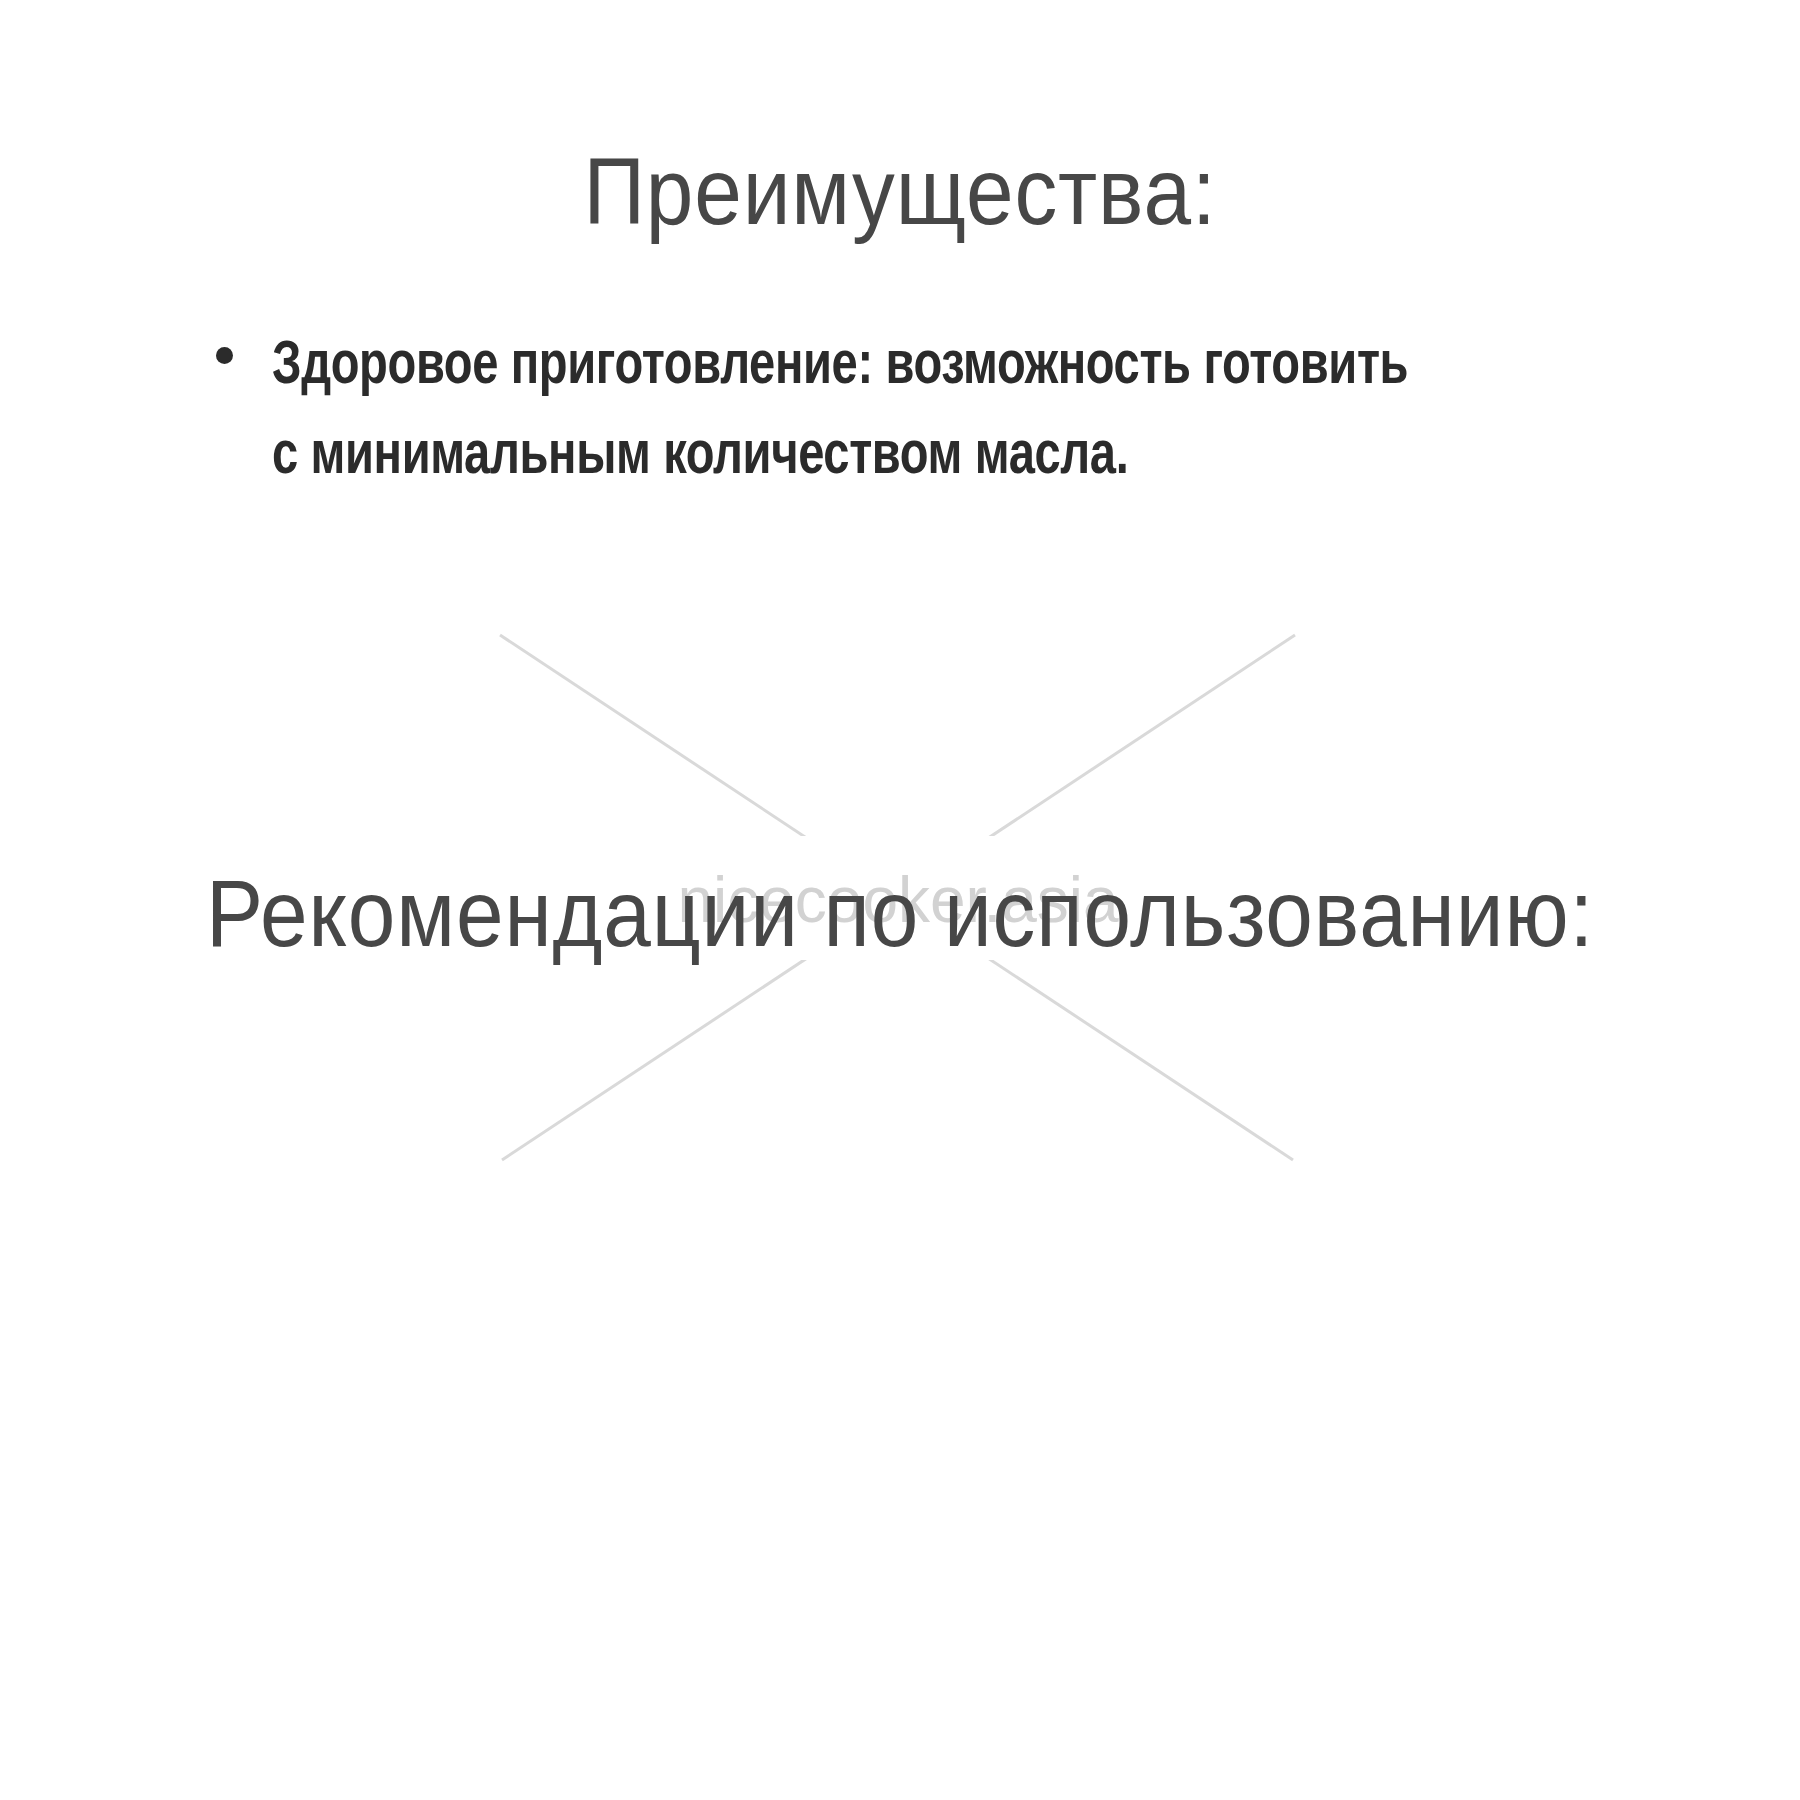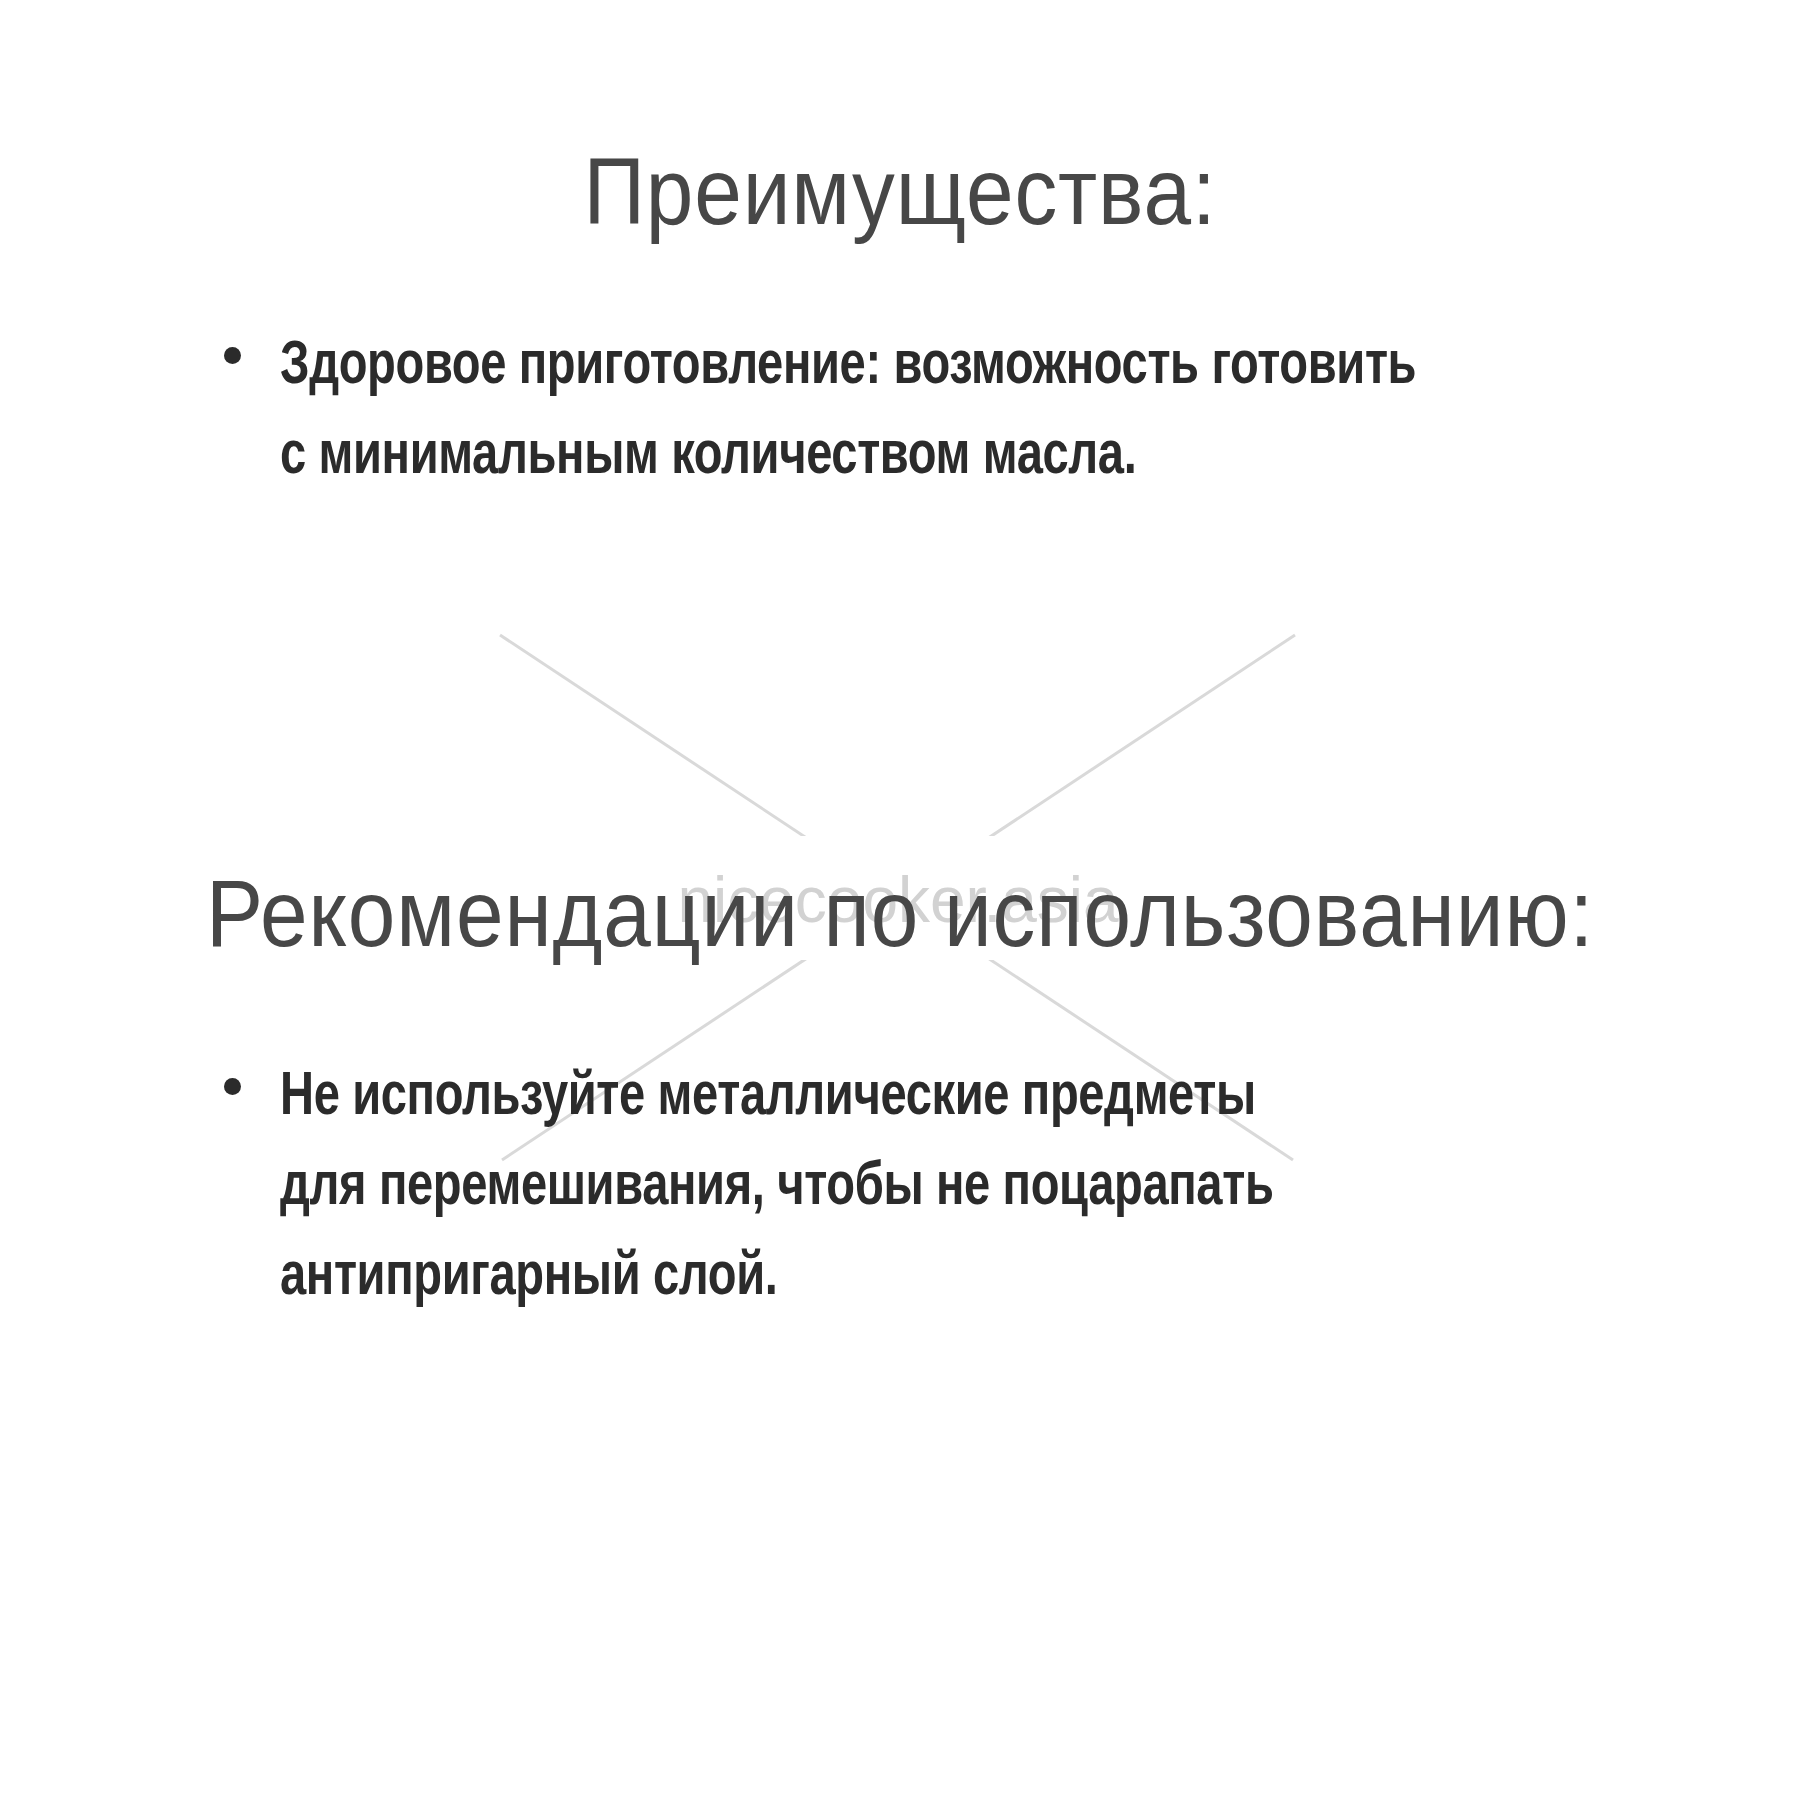--- a/index.html
+++ b/index.html
@@ -39,21 +39,21 @@
     font-weight: 400;
     color: #474747;
     letter-spacing: 1px;
     transform: scaleX(0.9);
     white-space: nowrap;
   }
   #title-advantages { top: 144px; }
   #title-recommendations { top: 866px; }
   .bullet-list {
     position: absolute;
-    left: 280px;
+    left: 272px;
     margin: 0;
     padding: 0;
     list-style: none;
   }
   #list-advantages { top: 317px; }
   #list-recommendations { top: 1048px; }
   .bullet-item {
     position: relative;
   }
   .bullet-dot {
@@ -94,21 +94,15 @@
     <li class="bullet-item">
       <span class="bullet-dot"></span>
       <div class="bullet-line">Здоровое приготовление: возможность готовить</div>
       <div class="bullet-line">с минимальным количеством масла.</div>
     </li>
   </ul>
 
   <div class="section-title" id="title-recommendations">Рекомендации по использованию:</div>
 
   <ul class="bullet-list" id="list-recommendations">
-    <li class="bullet-item">
-      <span class="bullet-dot"></span>
-      <div class="bullet-line">Не используйте металлические предметы</div>
-      <div class="bullet-line">для перемешивания, чтобы не поцарапать</div>
-      <div class="bullet-line">антипригарный слой.</div>
-    </li>
   </ul>
 
 </div>
 
 </body></html>

